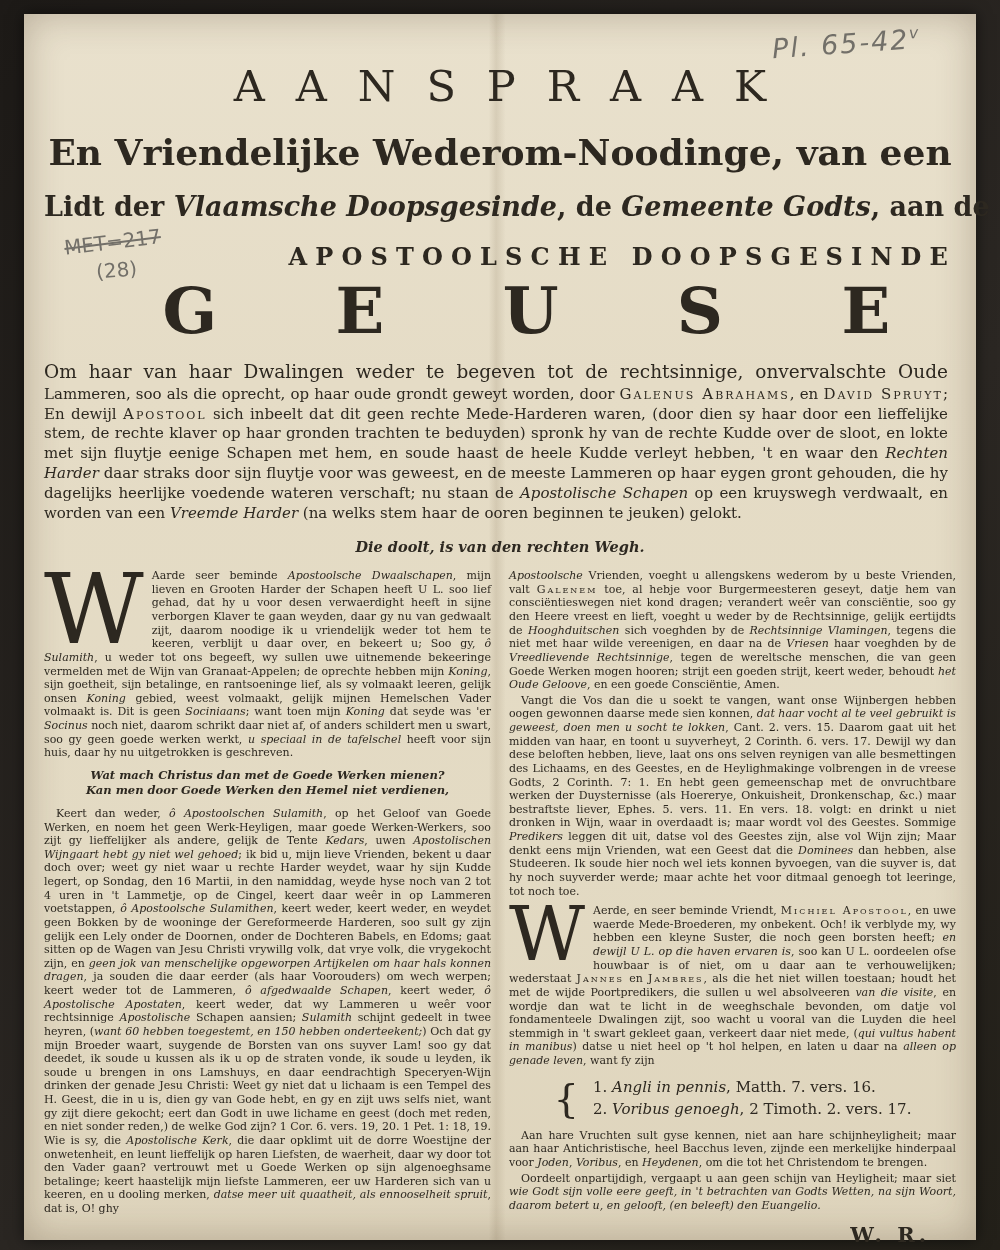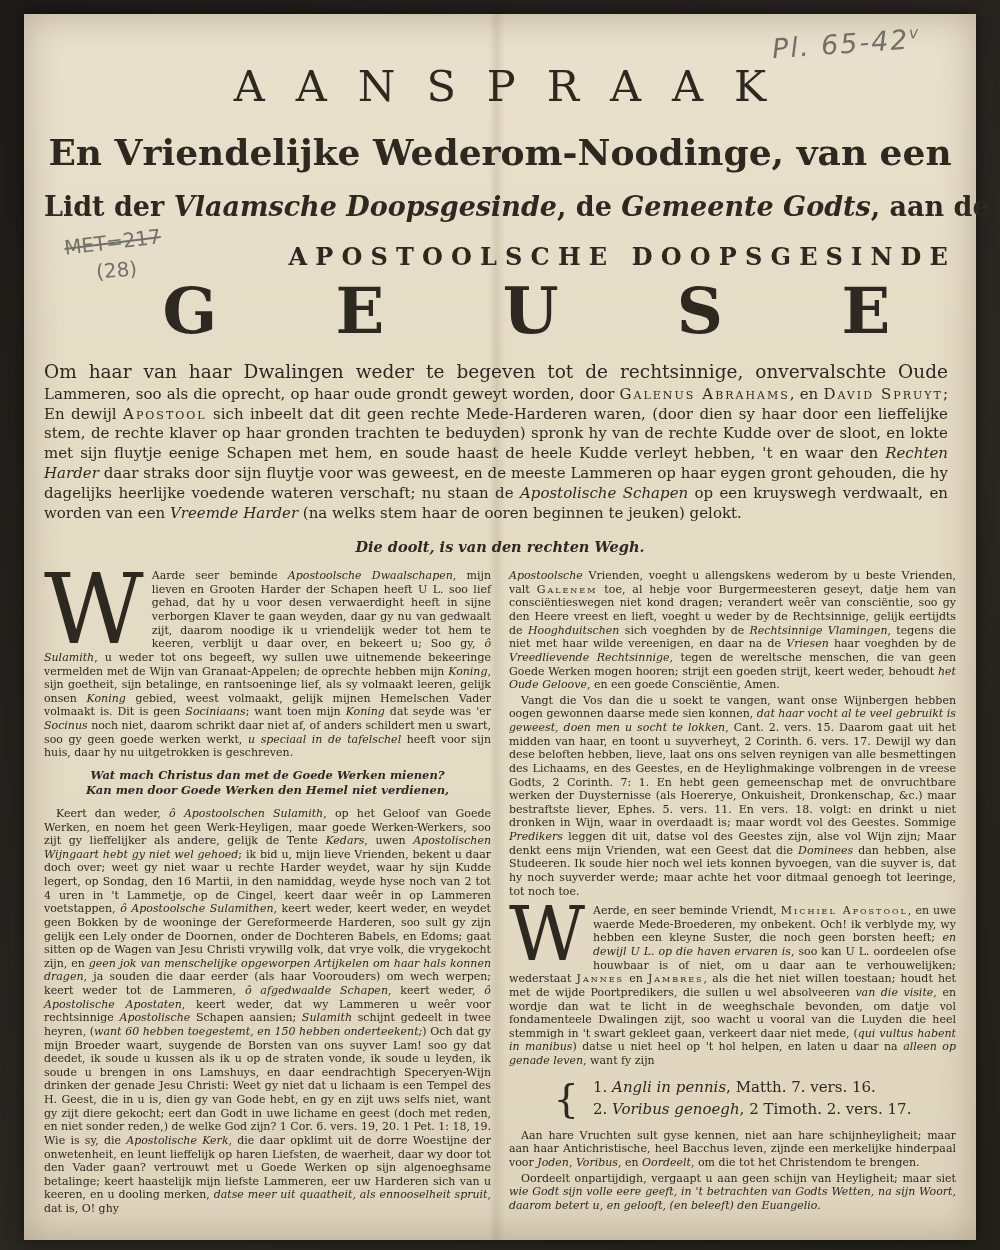--- a/index.html
+++ b/index.html
@@ -123,19 +123,20 @@
         <p><i>Apostoolsche</i> Vrienden, voeght u allengskens wederom by u beste Vrienden, valt <span class="sc">Galenem</span> toe, al hebje voor Burgermeesteren geseyt, datje hem van consciëntieswegen niet kond dragen; verandert weêr van consciëntie, soo gy den Heere vreest en lieft, voeght u weder by de Rechtsinnige, gelijk eertijdts de <i>Hooghduitschen</i> sich voeghden by de <i>Rechtsinnige Vlamingen</i>, tegens die niet met haar wilde vereenigen, en daar na de <i>Vriesen</i> haar voeghden by de <i>Vreedlievende Rechtsinnige</i>, tegen de wereltsche menschen, die van geen Goede Werken mogen hooren; strijt een goeden strijt, keert weder, behoudt <i>het Oude Geloove</i>, en een goede Consciëntie, Amen.</p>
         <p class="indent">Vangt die Vos dan die u soekt te vangen, want onse Wijnbergen hebben oogen gewonnen daarse mede sien konnen, <i>dat haar vocht al te veel gebruikt is geweest, doen men u socht te lokken</i>, Cant. 2. vers. 15. Daarom gaat uit het midden van haar, en toont u suyverheyt, 2 Corinth. 6. vers. 17. Dewijl wy dan dese beloften hebben, lieve, laat ons ons selven reynigen van alle besmettingen des Lichaams, en des Geestes, en de Heylighmakinge volbrengen in de vreese Godts, 2 Corinth. 7: 1. En hebt geen gemeenschap met de onvruchtbare werken der Duysternisse (als Hoererye, Onkuisheit, Dronkenschap, &amp;c.) maar bestraftste liever, Ephes. 5. vers. 11. En vers. 18. volgt: en drinkt u niet dronken in Wijn, waar in overdaadt is; maar wordt vol des Geestes. Sommige <i>Predikers</i> leggen dit uit, datse vol des Geestes zijn, alse vol Wijn zijn; Maar denkt eens mijn Vrienden, wat een Geest dat die <i>Dominees</i> dan hebben, alse Studeeren. Ik soude hier noch wel iets konnen byvoegen, van die suyver is, dat hy noch suyverder werde; maar achte het voor ditmaal genoegh tot leeringe, tot noch toe.</p>
         <p style="margin-top:6px;"><span class="dropcap small">W</span><span>Aerde, en seer beminde Vriendt, <span class="sc">Michiel Apostool</span>, en uwe waerde Mede-Broederen, my onbekent. Och! ik verblyde my, wy hebben een kleyne Suster, die noch geen borsten heeft; <i>en dewijl U L. op die haven ervaren is</i>, soo kan U L. oordeelen ofse houwbaar is of niet, om u daar aan te verhouwelijken; wederstaat <span class="sc">Jannes</span> en <span class="sc">Jambres</span>, als die het niet willen toestaan; houdt het met de wijde Poortpredikers, die sullen u wel absolveeren <i>van die visite</i>, en wordje dan wat te licht in de weeghschale bevonden, om datje vol fondamenteele Dwalingen zijt, soo wacht u vooral van die Luyden die heel stemmigh in 't swart gekleet gaan, verkeert daar niet mede, (<i>qui vultus habent in manibus</i>) datse u niet heel op 't hol helpen, en laten u daar na <i>alleen op genade leven</i>, want fy zijn</span></p>
         <div class="brace-row">
           <span class="brace">{</span>
           <div class="brace-items">
             <div>1. <i>Angli in pennis</i>, Matth. 7. vers. 16.</div>
             <div>2. <i>Voribus genoegh</i>, 2 Timoth. 2. vers. 17.</div>
           </div>
         </div>
-        <p class="indent">Aan hare Vruchten sult gyse kennen, niet aan hare schijnheyligheit; maar aan haar Antichristische, heel Bacchus leven, zijnde een merkelijke hinderpaal voor <i>Joden</i>, <i>Voribus</i>, en <i>Oordeelt</i>, om die tot het Christendom te brengen.</p>
+        <p class="indent">Aan hare Vruchten sult gyse kennen, niet aan hare schijnheyligheit; maar aan haar Antichristische, heel Bacchus leven, zijnde een merkelijke hinderpaal voor <i>Joden</i>, <i>Voribus</i>, en <i>Heydenen</i>, om die tot het Christendom te brengen.</p>
         <p class="indent">Oordeelt onpartijdigh, vergaapt u aan geen schijn van Heyligheit; maar siet <i>wie Godt sijn volle eere geeft, in 't betrachten van Godts Wetten, na sijn Woort, daarom betert u, en gelooft, (en beleeft) den Euangelio.</i></p>
+        <div class="signature">W. R.</div>
       </div>
     </div>
 
   </div>
 </div>
 
 </body></html>

